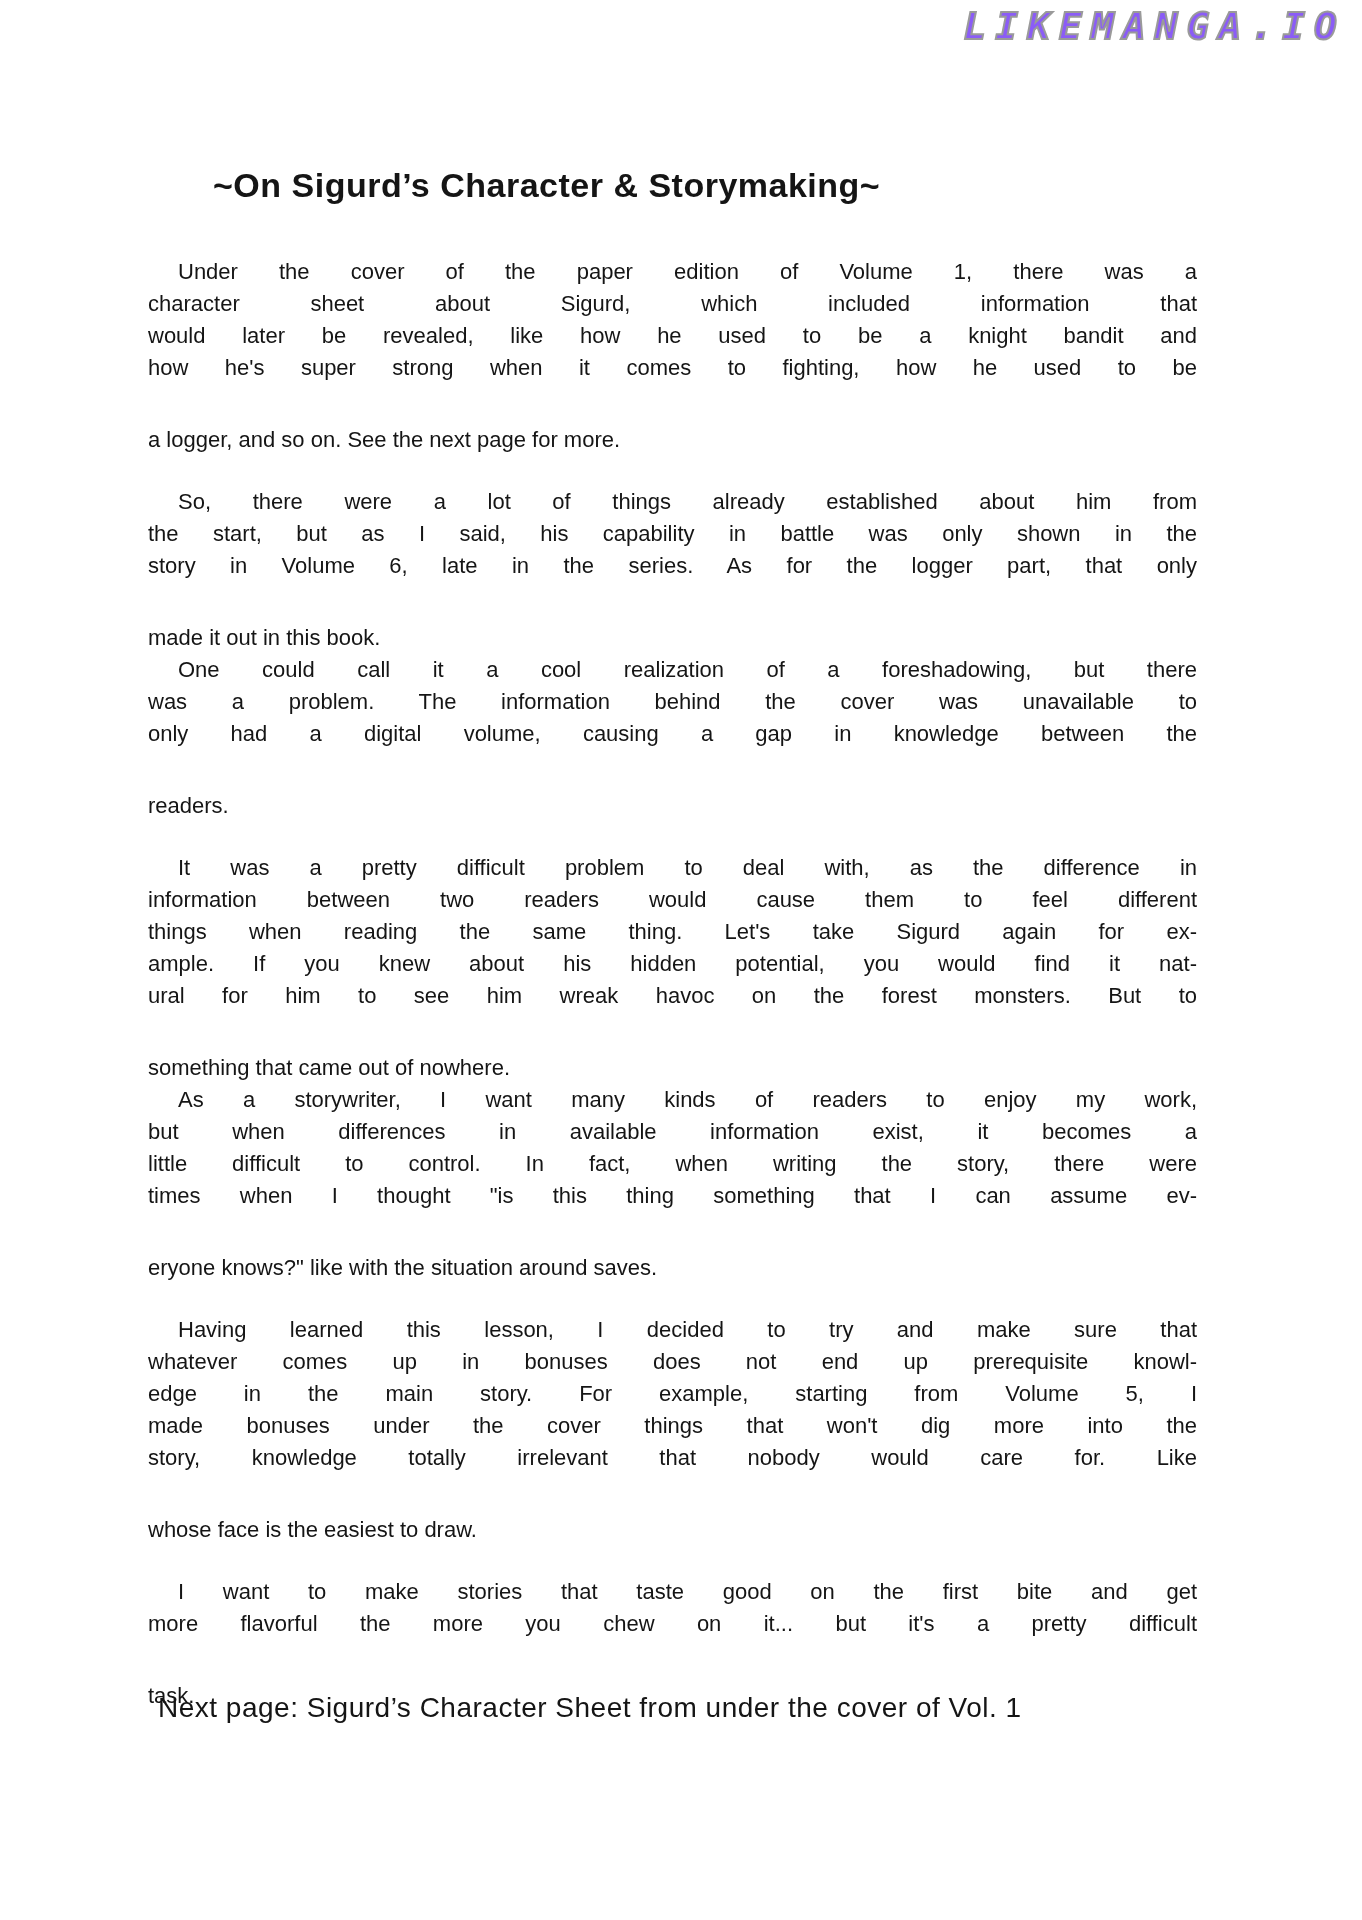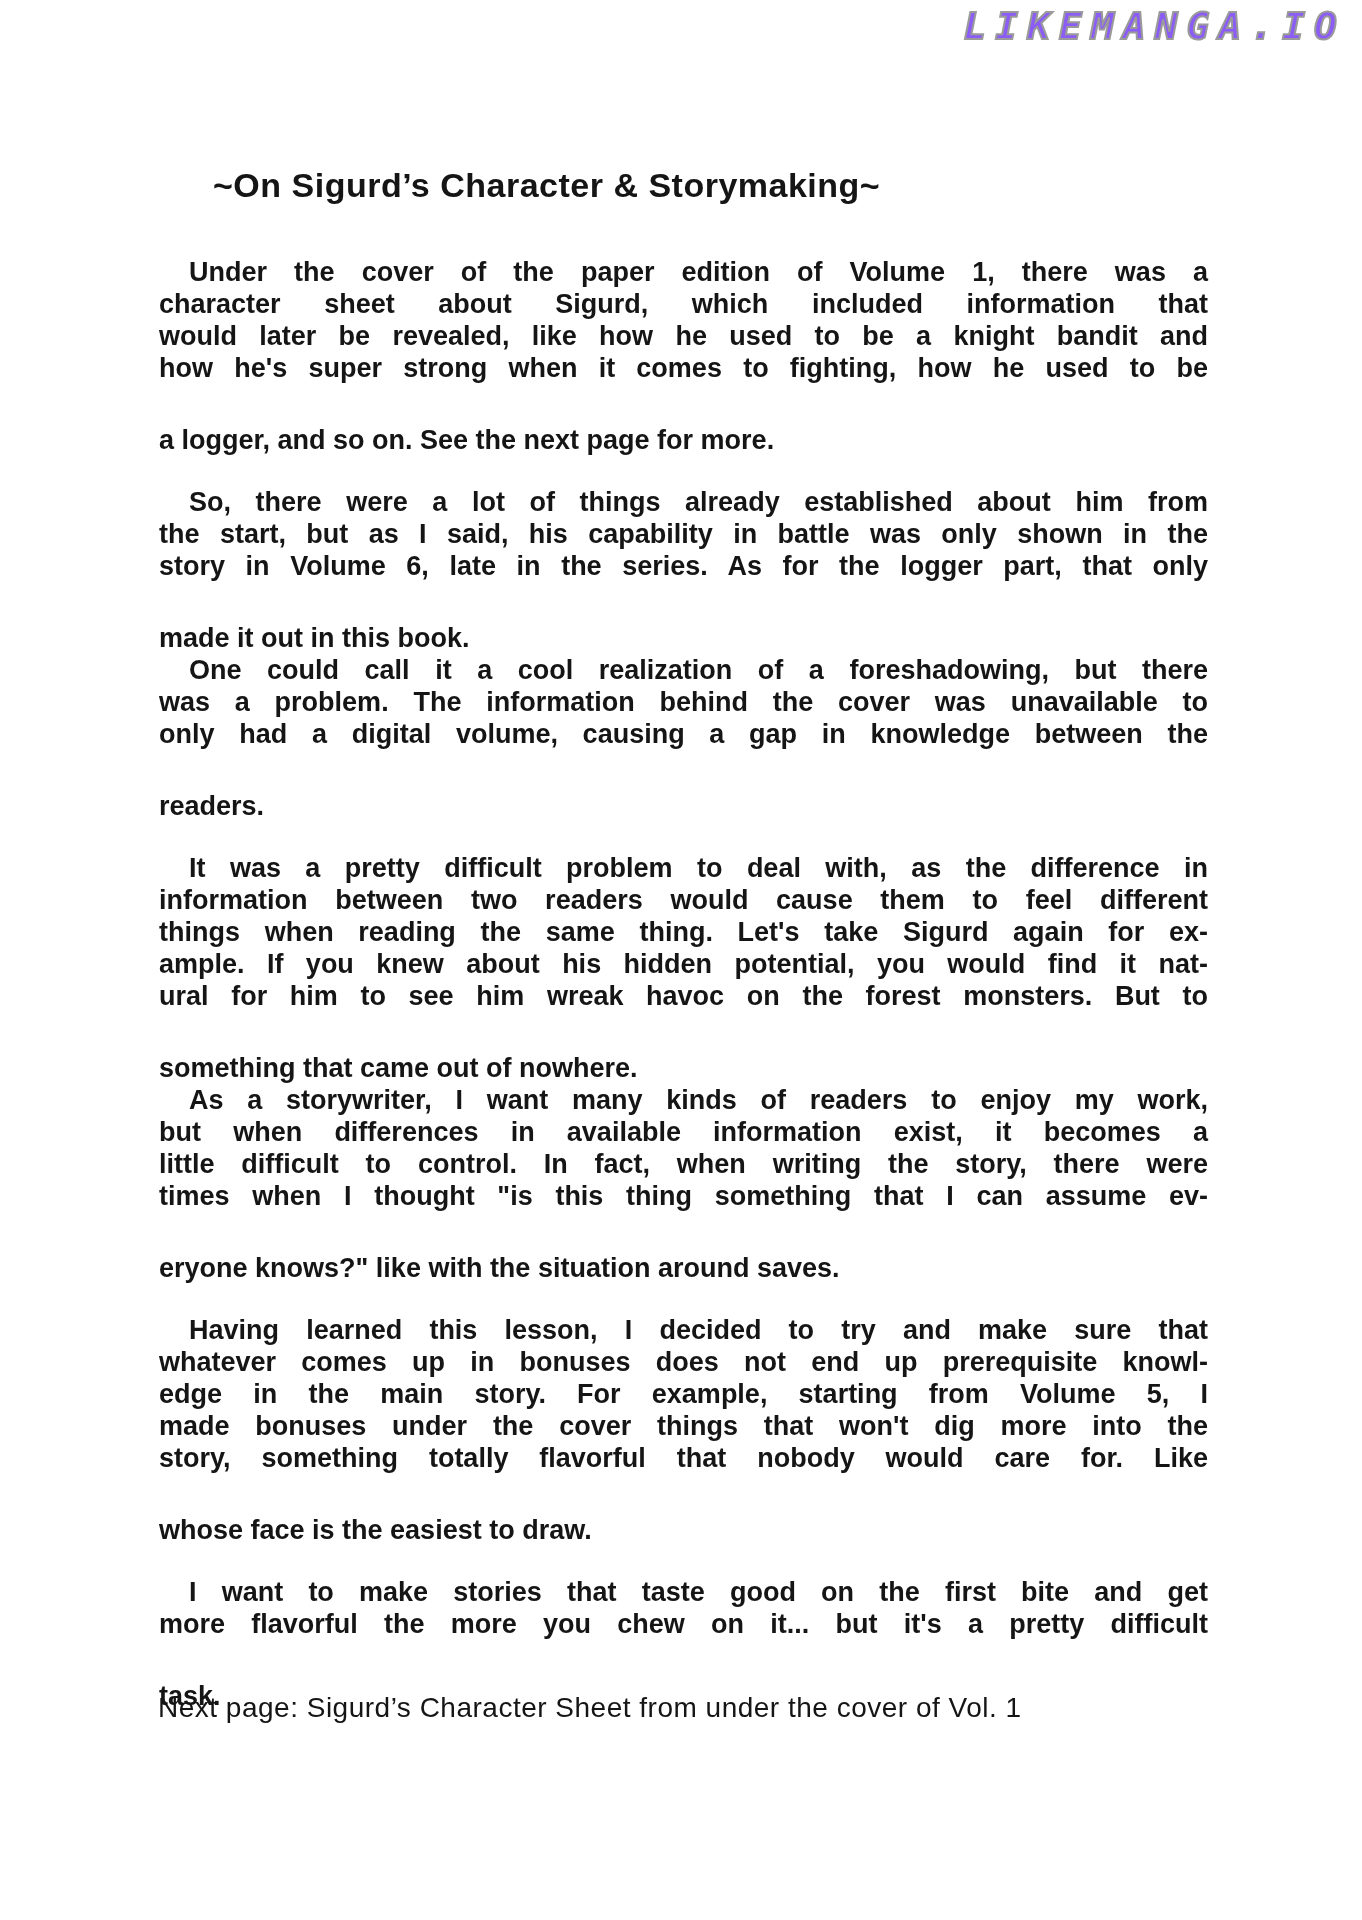--- a/index.html
+++ b/index.html
@@ -27,25 +27,24 @@
     position: absolute;
     top: 143px; left: 213px;
     font-size: 34px;
     font-weight: 700;
     letter-spacing: 0.5px;
     white-space: nowrap;
     text-align: center;
   }
   .content {
     position: absolute;
-    top: 256px; left: 159px;
+    top: 256px; left: 148px;
     width: 1049px;
-    font-size: 27px;
+    font-size: 22px;
     line-height: 32px;
-    font-weight: bold;
   }
   .para { margin-top: 30px; }
   .para:first-child { margin-top: 0; }
   .para.cont { margin-top: 0; }
   .ln { text-align: justify; text-align-last: justify; }
   .ln-last { text-align: center; text-align-last: left; margin-top: 40px; }
   .ind { text-indent: 30px; }
   .footer-note {
     position: absolute;
     top: 1692px; left: 158px;
@@ -100,21 +99,21 @@
     <div class="ln">little difficult to control. In fact, when writing the story, there were</div>
     <div class="ln">times when I thought "is this thing something that I can assume ev-</div>
     <div class="ln-last">eryone knows?" like with the situation around saves.</div>
   </div>
 
   <div class="para">
     <div class="ln ind">Having learned this lesson, I decided to try and make sure that</div>
     <div class="ln">whatever comes up in bonuses does not end up prerequisite knowl-</div>
     <div class="ln">edge in the main story. For example, starting from Volume 5, I</div>
     <div class="ln">made bonuses under the cover things that won't dig more into the</div>
-    <div class="ln">story, something totally flavorful that nobody would care for. Like</div>
+    <div class="ln">story, knowledge totally irrelevant that nobody would care for. Like</div>
     <div class="ln-last">whose face is the easiest to draw.</div>
   </div>
 
   <div class="para">
     <div class="ln ind">I want to make stories that taste good on the first bite and get</div>
     <div class="ln">more flavorful the more you chew on it... but it's a pretty difficult</div>
     <div class="ln-last">task.</div>
   </div>
 
 </div>

